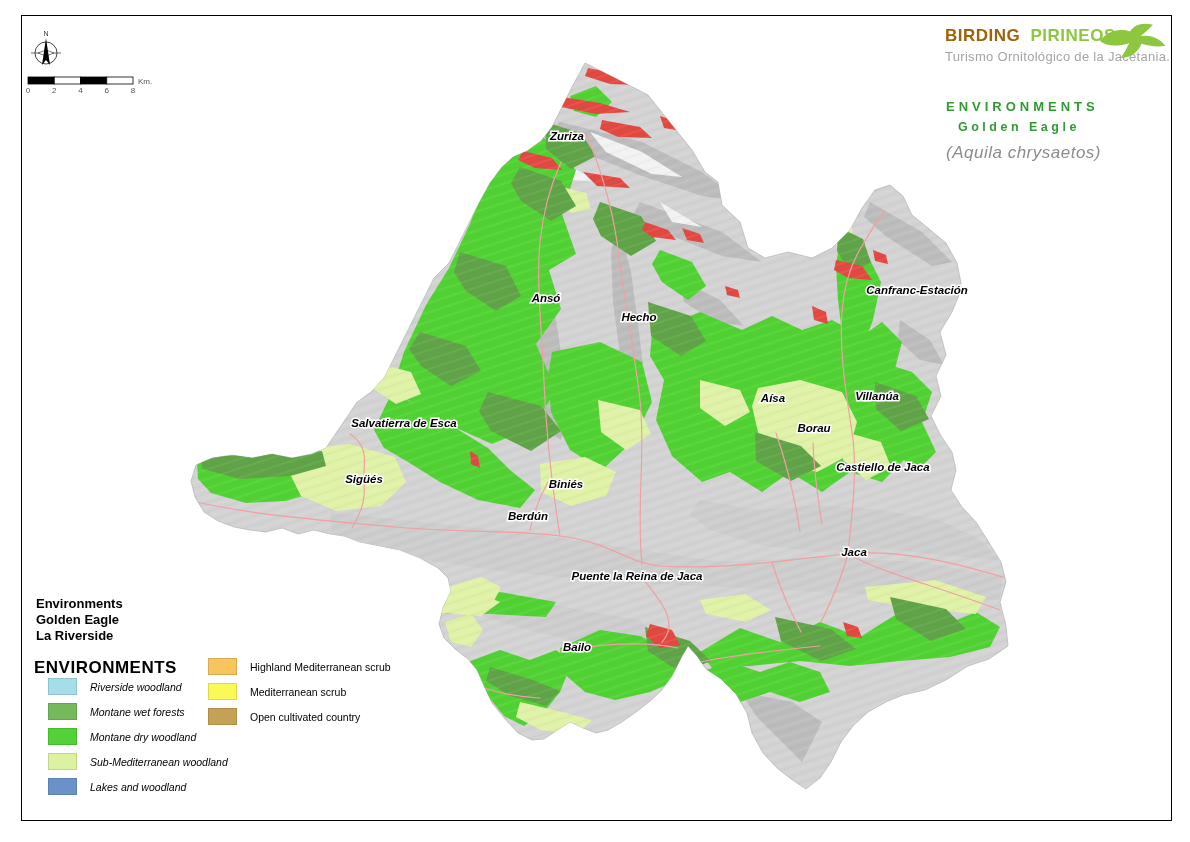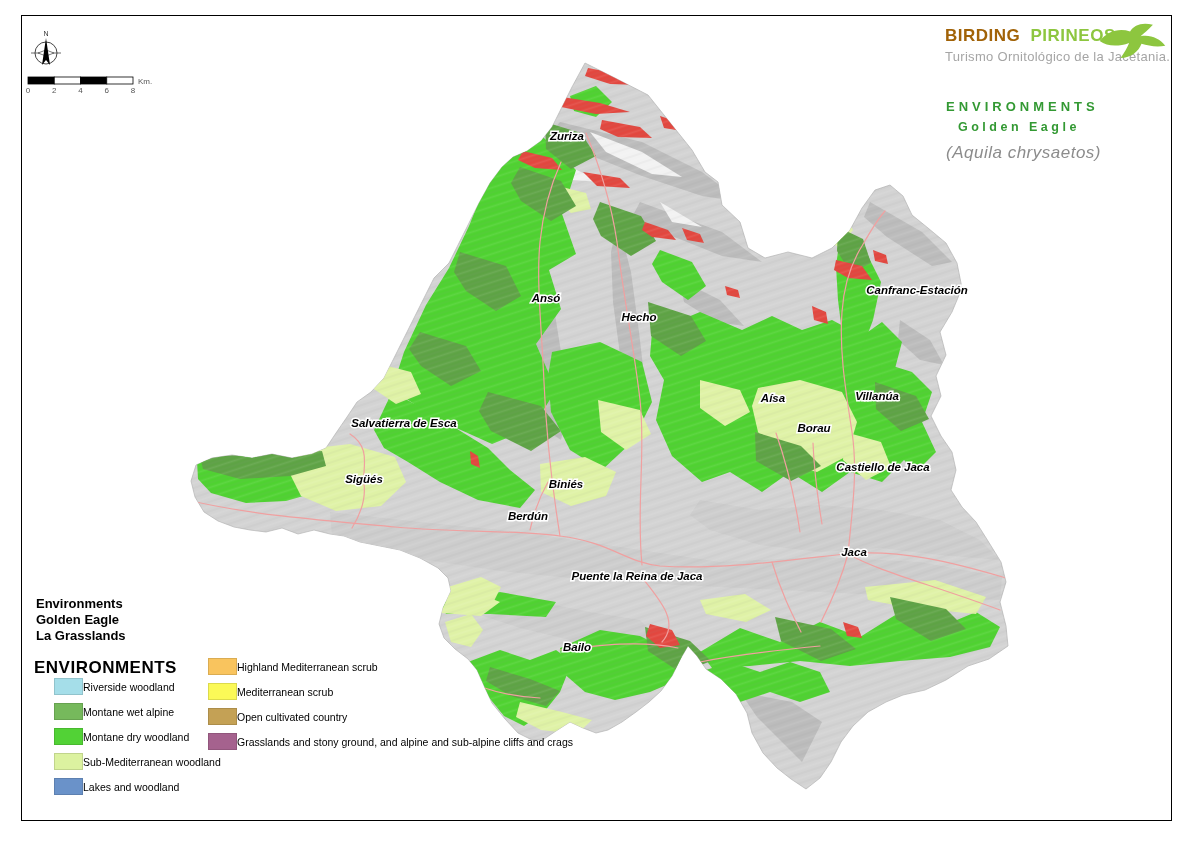--- a/index.html
+++ b/index.html
@@ -19,23 +19,23 @@
   .title-block{position:absolute;left:946px;top:99px;width:220px;}
   .title-env{font-size:13px;font-weight:bold;letter-spacing:4px;white-space:nowrap;}
   .title-species-name{font-size:12.5px;font-weight:bold;letter-spacing:3.5px;margin:6px 0 0 12px;white-space:nowrap;}
   .title-latin{font-size:17px;font-style:italic;color:#8c8c8c;margin-top:9px;letter-spacing:.5px;white-space:nowrap;}
 
   
   .legend{position:absolute;left:33px;top:596px;width:540px;}
   .legend-title{font-size:13px;font-weight:bold;color:#000;line-height:16px;margin-left:3px;}
   .legend-header{font-size:17px;font-weight:bold;letter-spacing:.5px;margin:14px 0 0 1px;}
   .legend-col{position:absolute;display:flex;flex-direction:column;gap:8px;}
-  .legend-col.left{left:21px;top:82px;}
+  .legend-col.left{left:15px;top:82px;font-style:italic;}
   .legend-col.right{left:175px;top:62px;}
-  .legend-row{display:flex;align-items:center;height:17px;}
+  .legend-row{display:flex;align-items:center;gap:13px;height:17px;}
   .swatch{width:29px;height:17px;flex:0 0 29px;box-shadow:inset 0 0 0 1px rgba(0,0,0,.12);}
   .legend-label{font-size:10.5px;color:#000;white-space:nowrap;}
 
   
   .place-labels text{font-family:"Liberation Sans",sans-serif;font-size:11.5px;font-style:italic;
     font-weight:bold;fill:#000;stroke:#fff;stroke-width:3px;paint-order:stroke;text-anchor:middle;}
   .tick-label{font-family:"Liberation Sans",sans-serif;font-size:8px;fill:#555;text-anchor:middle;}
   .unit-label{font-family:"Liberation Sans",sans-serif;font-size:8px;fill:#555;}
   .north-label{font-family:"Liberation Sans",sans-serif;font-size:7px;fill:#333;text-anchor:middle;}
 </style>
@@ -232,32 +232,32 @@
   <div class="title-block">
     <div class="title-env" style="color: rgb(51, 153, 51);">ENVIRONMENTS</div>
     <div class="title-species-name" style="color: rgb(51, 153, 51);">Golden Eagle</div>
     <div class="title-latin" style="color: rgb(140, 140, 140); font-style: italic;">(Aquila chrysaetos)</div>
   </div>
 
   <div class="legend">
     <div class="legend-title">
       <div>Environments</div>
       <div>Golden Eagle</div>
-      <div>La Grasslands</div>
+      <div>La Riverside</div>
     </div>
     <div class="legend-header">ENVIRONMENTS</div>
 
     <div class="legend-col left">
       <div class="legend-row">
         <span class="swatch" style="background-color: rgb(165, 222, 233);"></span>
         <span class="legend-label">Riverside woodland</span>
       </div>
       <div class="legend-row">
         <span class="swatch" style="background-color: rgb(118, 185, 92);"></span>
-        <span class="legend-label">Montane wet alpine</span>
+        <span class="legend-label">Montane wet forests</span>
       </div>
       <div class="legend-row">
         <span class="swatch" style="background-color: rgb(82, 210, 54);"></span>
         <span class="legend-label">Montane dry woodland</span>
       </div>
       <div class="legend-row">
         <span class="swatch" style="background-color: rgb(220, 242, 160);"></span>
         <span class="legend-label">Sub-Mediterranean woodland</span>
       </div>
       <div class="legend-row">
@@ -272,20 +272,16 @@
         <span class="legend-label">Highland Mediterranean scrub</span>
       </div>
       <div class="legend-row">
         <span class="swatch" style="background-color: rgb(251, 249, 87);"></span>
         <span class="legend-label">Mediterranean scrub</span>
       </div>
       <div class="legend-row">
         <span class="swatch" style="background-color: rgb(196, 161, 85);"></span>
         <span class="legend-label">Open cultivated country</span>
       </div>
-      <div class="legend-row">
-        <span class="swatch" style="background-color: rgb(165, 98, 142);"></span>
-        <span class="legend-label">Grasslands and stony ground, and alpine and sub-alpine cliffs and crags</span>
-      </div>
     </div>
   </div>
 
 </div>
 
 </body></html>

